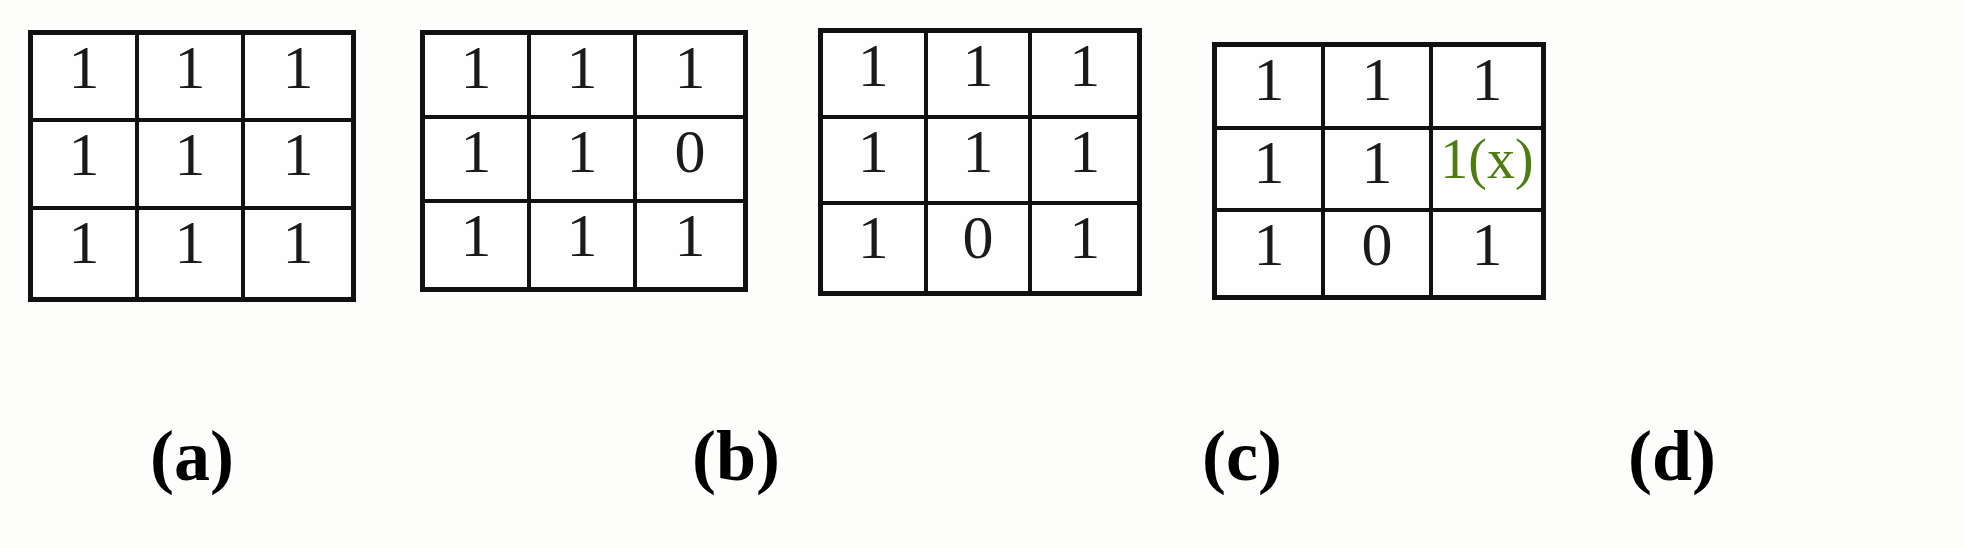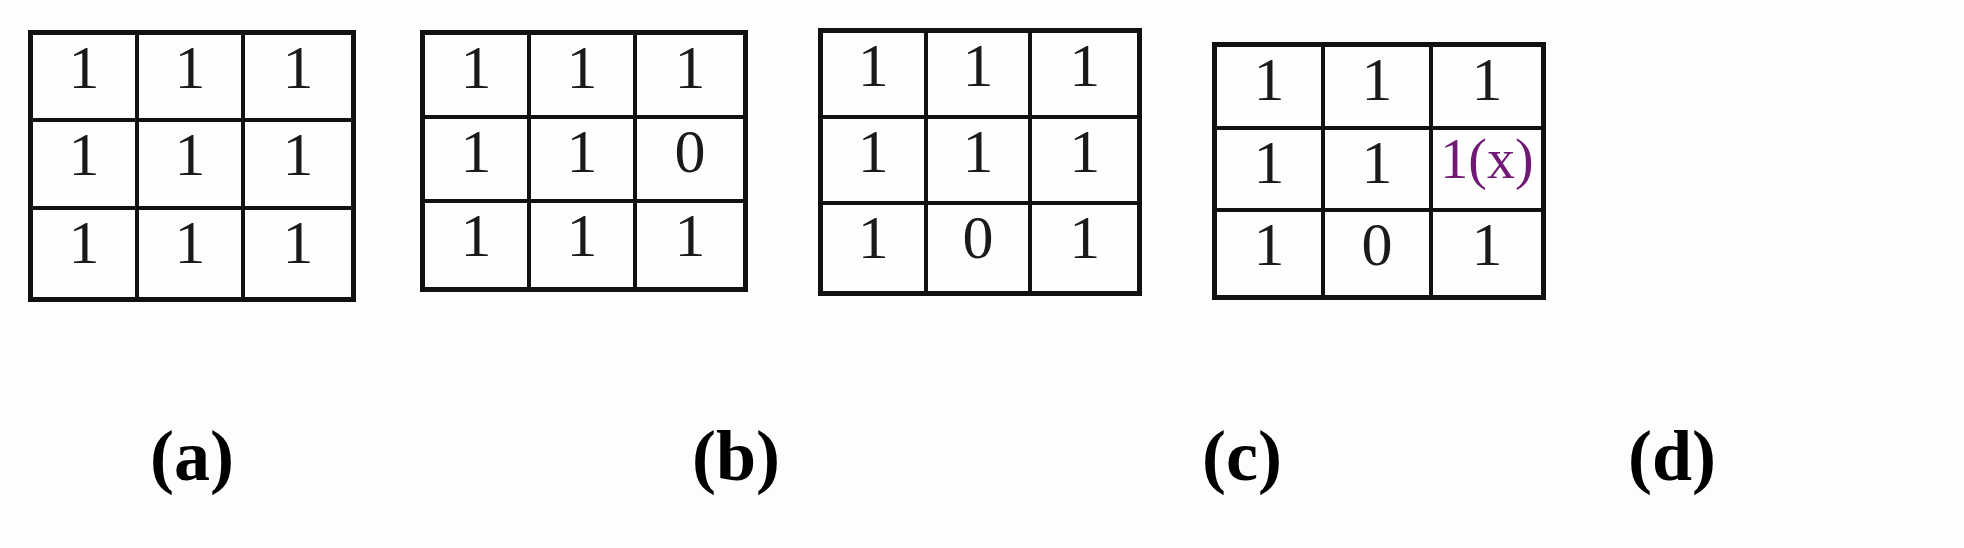--- a/index.html
+++ b/index.html
@@ -53,21 +53,21 @@
 
   .cell-text {
     font-family: "Liberation Serif", "DejaVu Serif", serif;
     font-size: 62px;
     line-height: 0.98;
     color: #1a1a1a;
     white-space: nowrap;
     letter-spacing: 0px;
   }
   .cell-text.red {
-    color: #701a75;
+    color: #4d7c0f;
   }
   .cell-text.small {
     font-size: 56px;
   }
 
   .panel-label {
     position: absolute;
     font-family: "Liberation Serif", "DejaVu Serif", serif;
     font-weight: bold;
     font-size: 72px;

